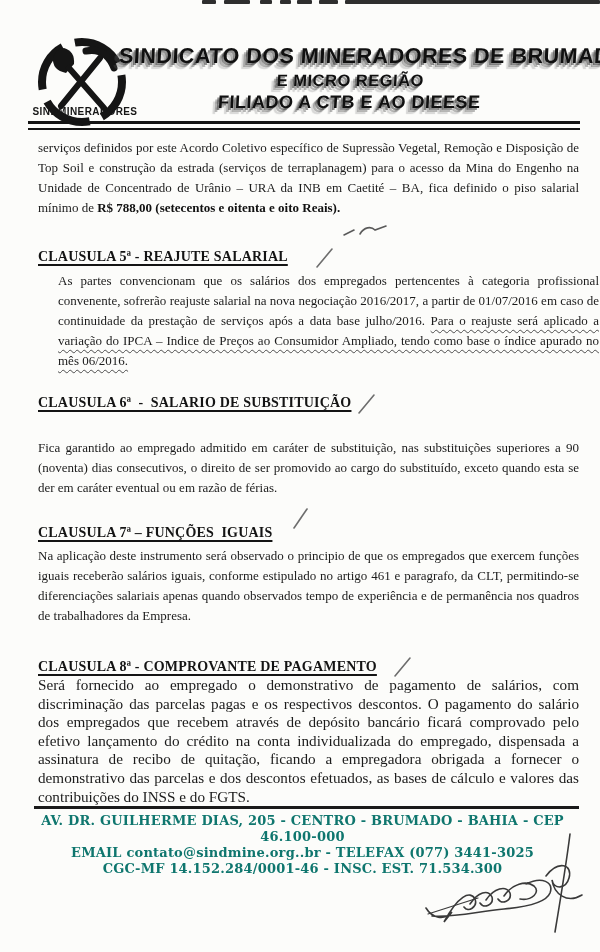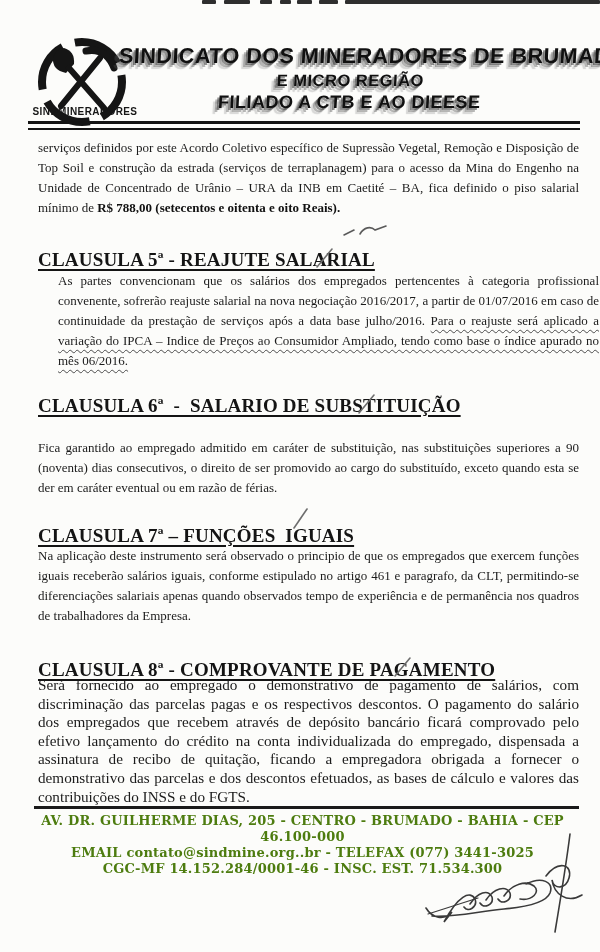--- a/index.html
+++ b/index.html
@@ -36,38 +36,38 @@
     border-top:3px solid #141414;border-bottom:2px solid #141414;
   }
   
   .para{
     position:absolute;left:38px;width:541px;
     font-size:13px;line-height:20px;text-align:justify;color:#1b1b1b;
   }
   .para b{color:#111;}
   .clause-heading{
     position:absolute;left:38px;width:541px;
-    font-size:19px;font-weight:bold;letter-spacing:.2px;color:#141414;
+    font-size:14px;font-weight:bold;letter-spacing:.2px;color:#141414;
     text-decoration:underline;text-decoration-thickness:1.5px;text-underline-offset:3px;
     white-space:pre;
   }
   .pen-wavy{
     text-decoration:underline;text-decoration-style:wavy;
     text-decoration-color:#4d4d4d;text-decoration-thickness:1px;
     text-underline-offset:4px;
   }
   .p8{font-size:15.2px;line-height:18.6px;}
   
   .pen-slash{position:absolute;width:20px;height:24px;}
   
   .footer-rule{position:absolute;left:34px;top:806px;width:545px;height:0;border-top:3.5px solid #1a1a1a;}
   .footer-text{
     position:absolute;left:30px;top:813px;width:545px;text-align:center;
     font-family:"DejaVu Serif",serif;font-weight:bold;font-size:13px;line-height:16px;
-    color:#4d7c0f;letter-spacing:.2px;
+    color:#0f766e;letter-spacing:.2px;
   }
   .footer-email{text-underline-offset:2px;}
   .signature{position:absolute;left:420px;top:832px;}
 </style>
 </head>
 <body>
 
 <div class="page">
 
   <div>

